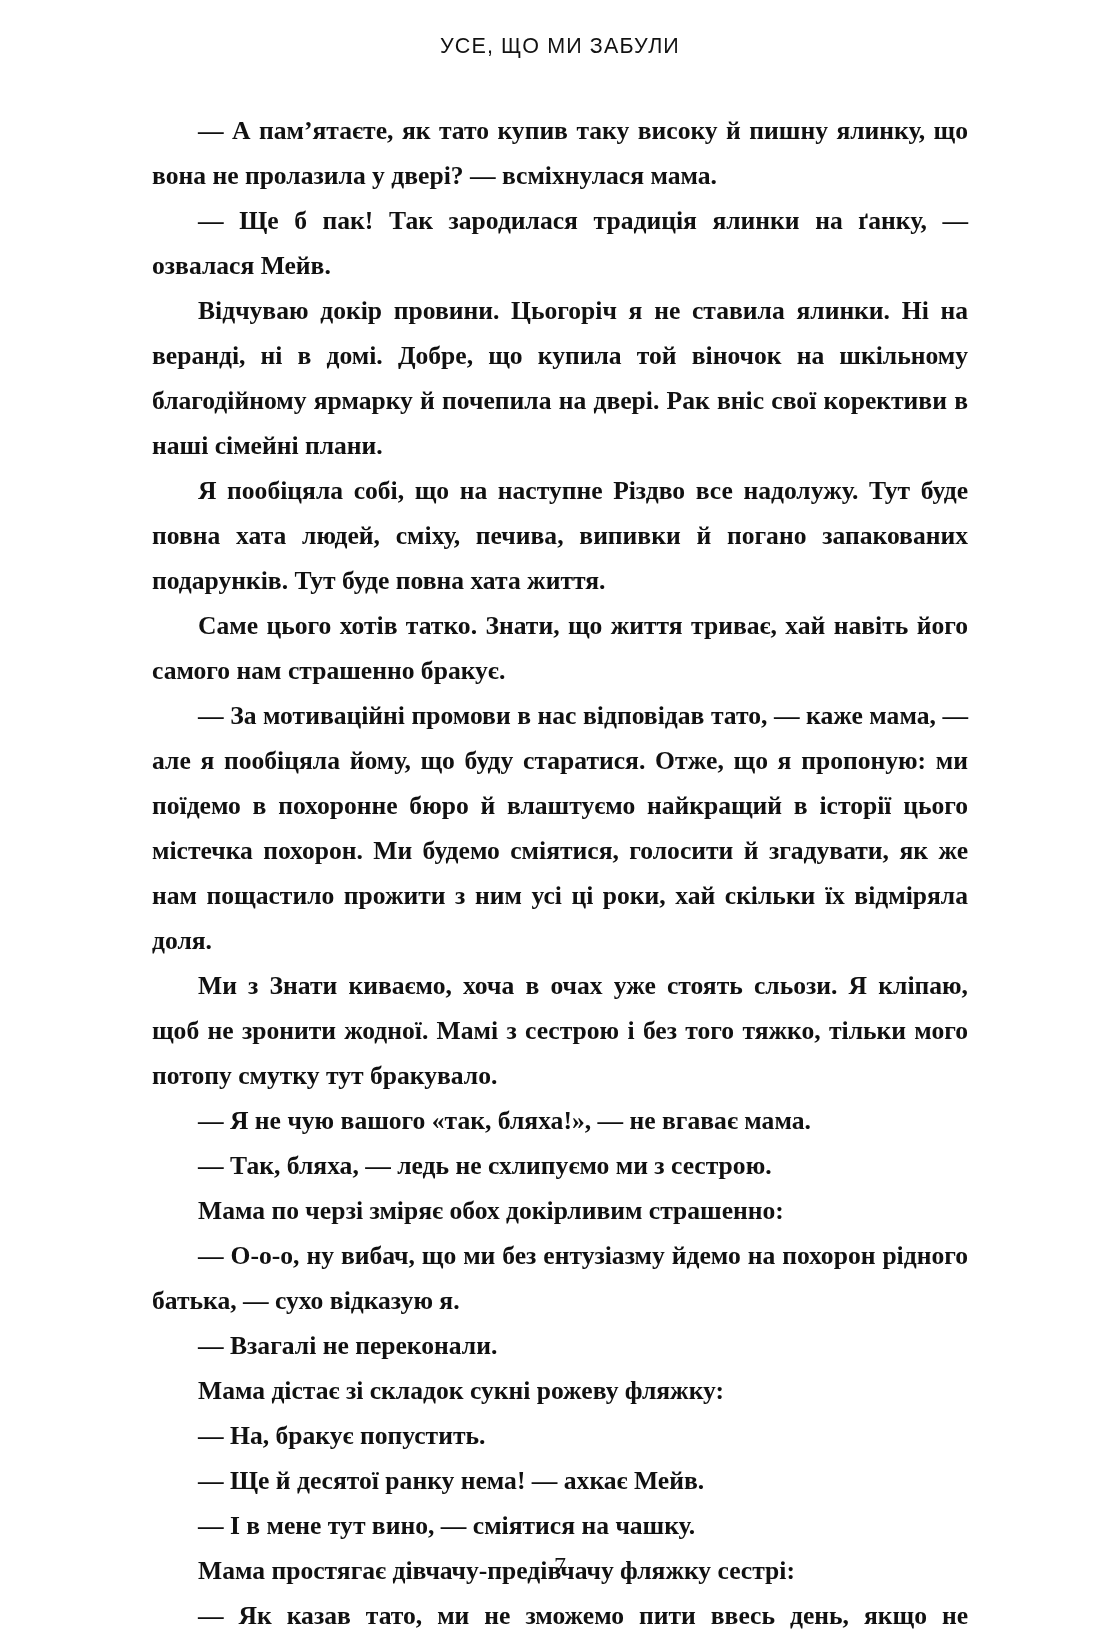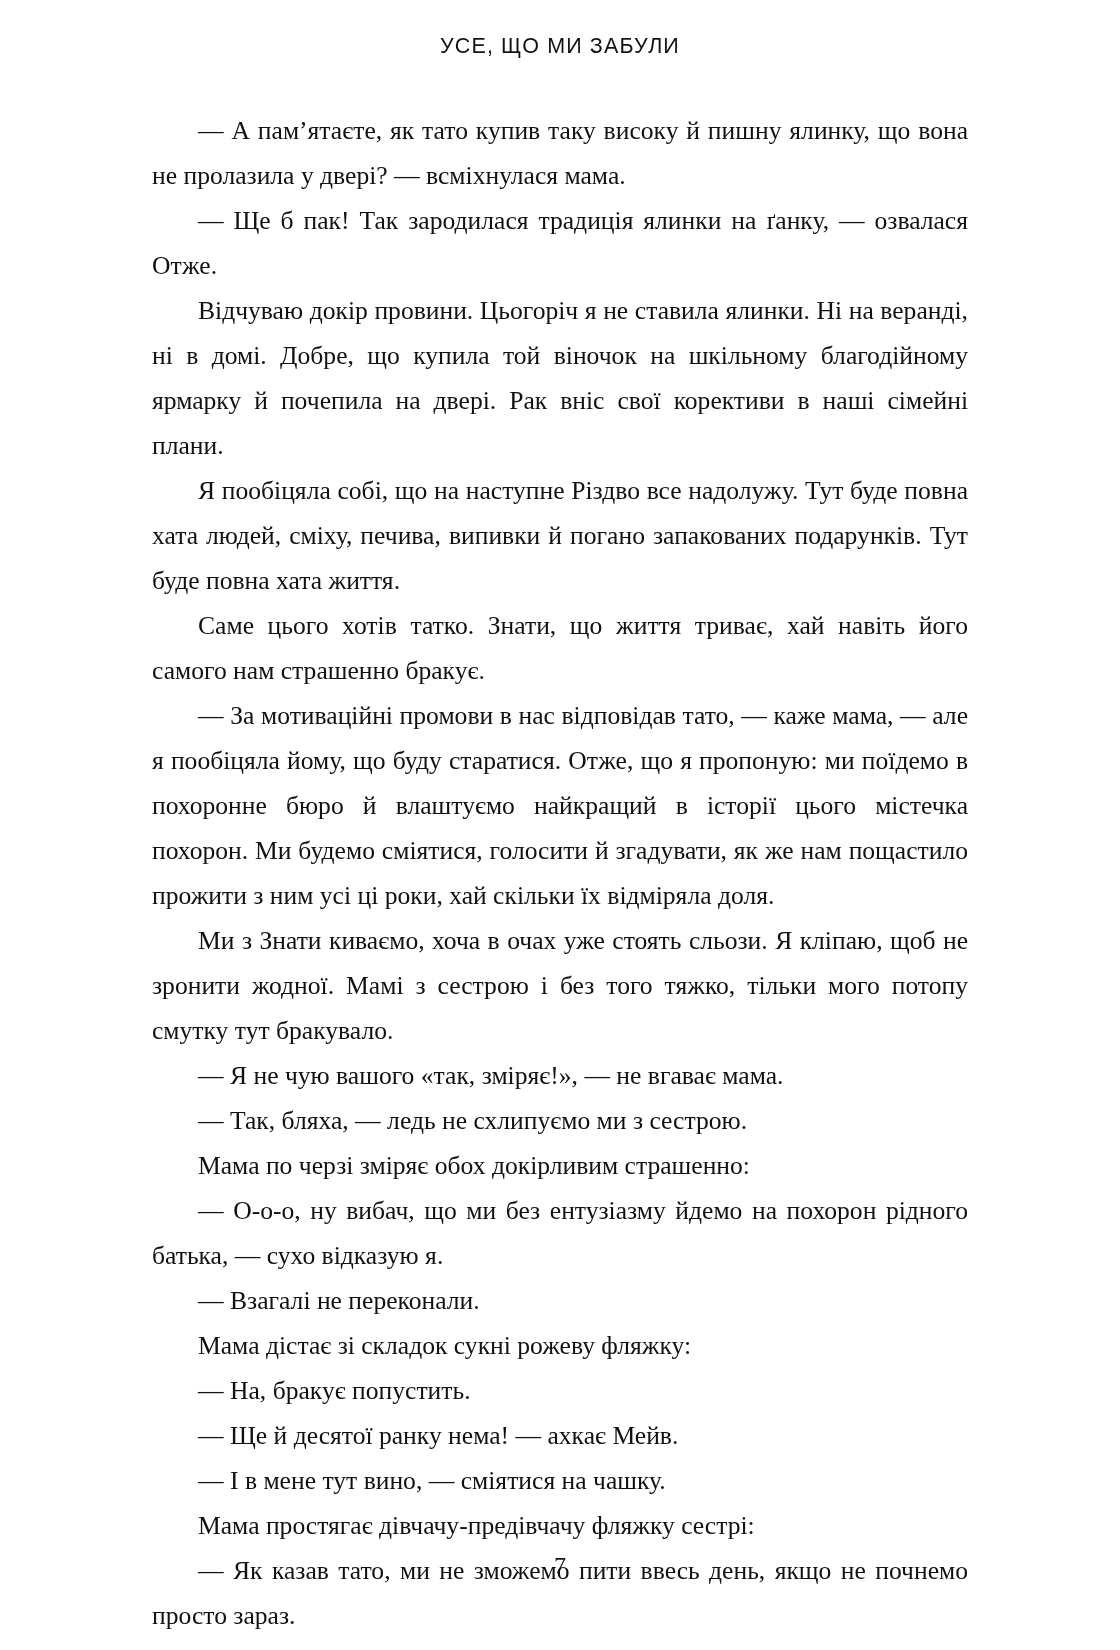--- a/index.html
+++ b/index.html
@@ -47,20 +47,21 @@
     text-align: justify;
     text-justify: inter-word;
     -webkit-hyphens: none;
     hyphens: none;
   }
 
   .text-block p {
     margin: 0;
     text-indent: 46px;
     text-align: justify;
+    font-weight: bold;
   }
 
   
   .text-block p:last-child {
     text-align: justify;
   }
 
   
   .folio {
     position: absolute;
@@ -75,27 +76,27 @@
 </style>
 </head>
 <body>
 
 <div class="page" style="background: rgb(255, 255, 255);">
 
   <div class="running-head">УСЕ, ЩО МИ ЗАБУЛИ</div>
 
   <div class="text-block" style="color: rgb(17, 17, 17);">
     <p>— А пам’ятаєте, як тато купив таку високу й пишну ялинку, що вона не пролазила у двері? — всміхнулася мама.</p>
-    <p>— Ще б пак! Так зародилася традиція ялинки на ґанку, — озвалася Отже.</p>
+    <p>— Ще б пак! Так зародилася традиція ялинки на ґанку, — озвалася Мейв.</p>
     <p>Відчуваю докір провини. Цьогоріч я не ставила ялинки. Ні на веранді, ні в домі. Добре, що купила той віночок на шкільному благодійному ярмарку й почепила на двері. Рак вніс свої корективи в наші сімейні плани.</p>
     <p>Я пообіцяла собі, що на наступне Різдво все надолужу. Тут буде повна хата людей, сміху, печива, випивки й погано запакованих подарунків. Тут буде повна хата життя.</p>
     <p>Саме цього хотів татко. Знати, що життя триває, хай навіть його самого нам страшенно бракує.</p>
     <p>— За мотиваційні промови в нас відповідав тато, — каже мама, — але я пообіцяла йому, що буду старатися. Отже, що я пропоную: ми поїдемо в похоронне бюро й влаштуємо найкращий в історії цього містечка похорон. Ми будемо сміятися, голосити й згадувати, як же нам пощастило прожити з ним усі ці роки, хай скільки їх відміряла доля.</p>
     <p>Ми з Знати киваємо, хоча в очах уже стоять сльози. Я кліпаю, щоб не зронити жодної. Мамі з сестрою і без того тяжко, тільки мого потопу смутку тут бракувало.</p>
-    <p>— Я не чую вашого «так, зміряє!», — не вгаває мама.</p>
+    <p>— Я не чую вашого «так, бляха!», — не вгаває мама.</p>
     <p>— Так, бляха, — ледь не схлипуємо ми з сестрою.</p>
     <p>Мама по черзі зміряє обох докірливим страшенно:</p>
     <p>— О-о-о, ну вибач, що ми без ентузіазму йдемо на похорон рідного батька, — сухо відказую я.</p>
     <p>— Взагалі не переконали.</p>
     <p>Мама дістає зі складок сукні рожеву фляжку:</p>
     <p>— На, бракує попустить.</p>
     <p>— Ще й десятої ранку нема! — ахкає Мейв.</p>
     <p>— І в мене тут вино, — сміятися на чашку.</p>
     <p>Мама простягає дівчачу-предівчачу фляжку сестрі:</p>
     <p>— Як казав тато, ми не зможемо пити ввесь день, якщо не почнемо просто зараз.</p>

